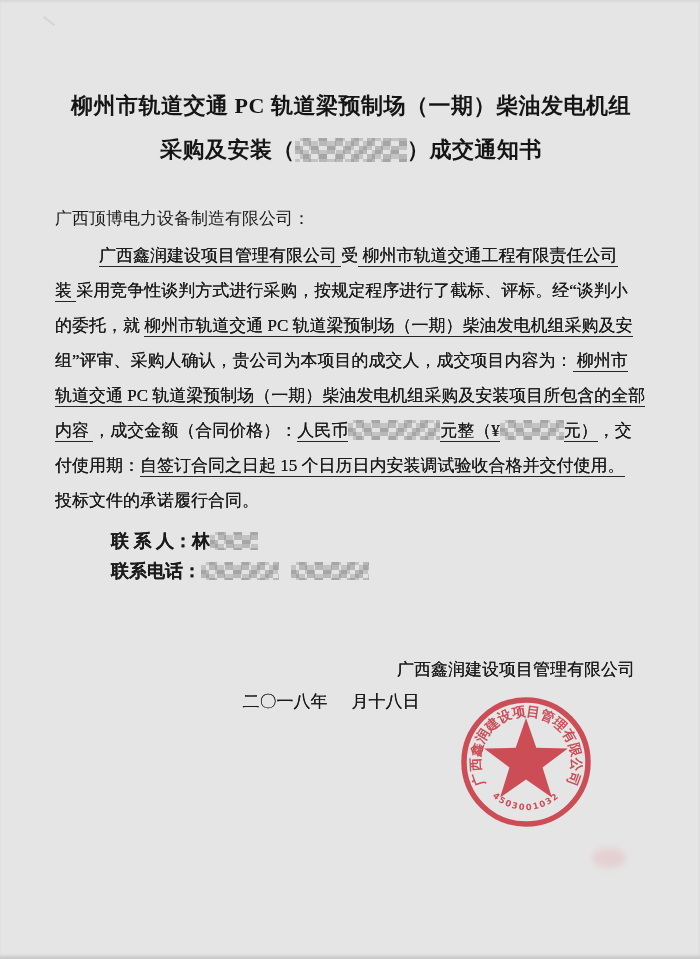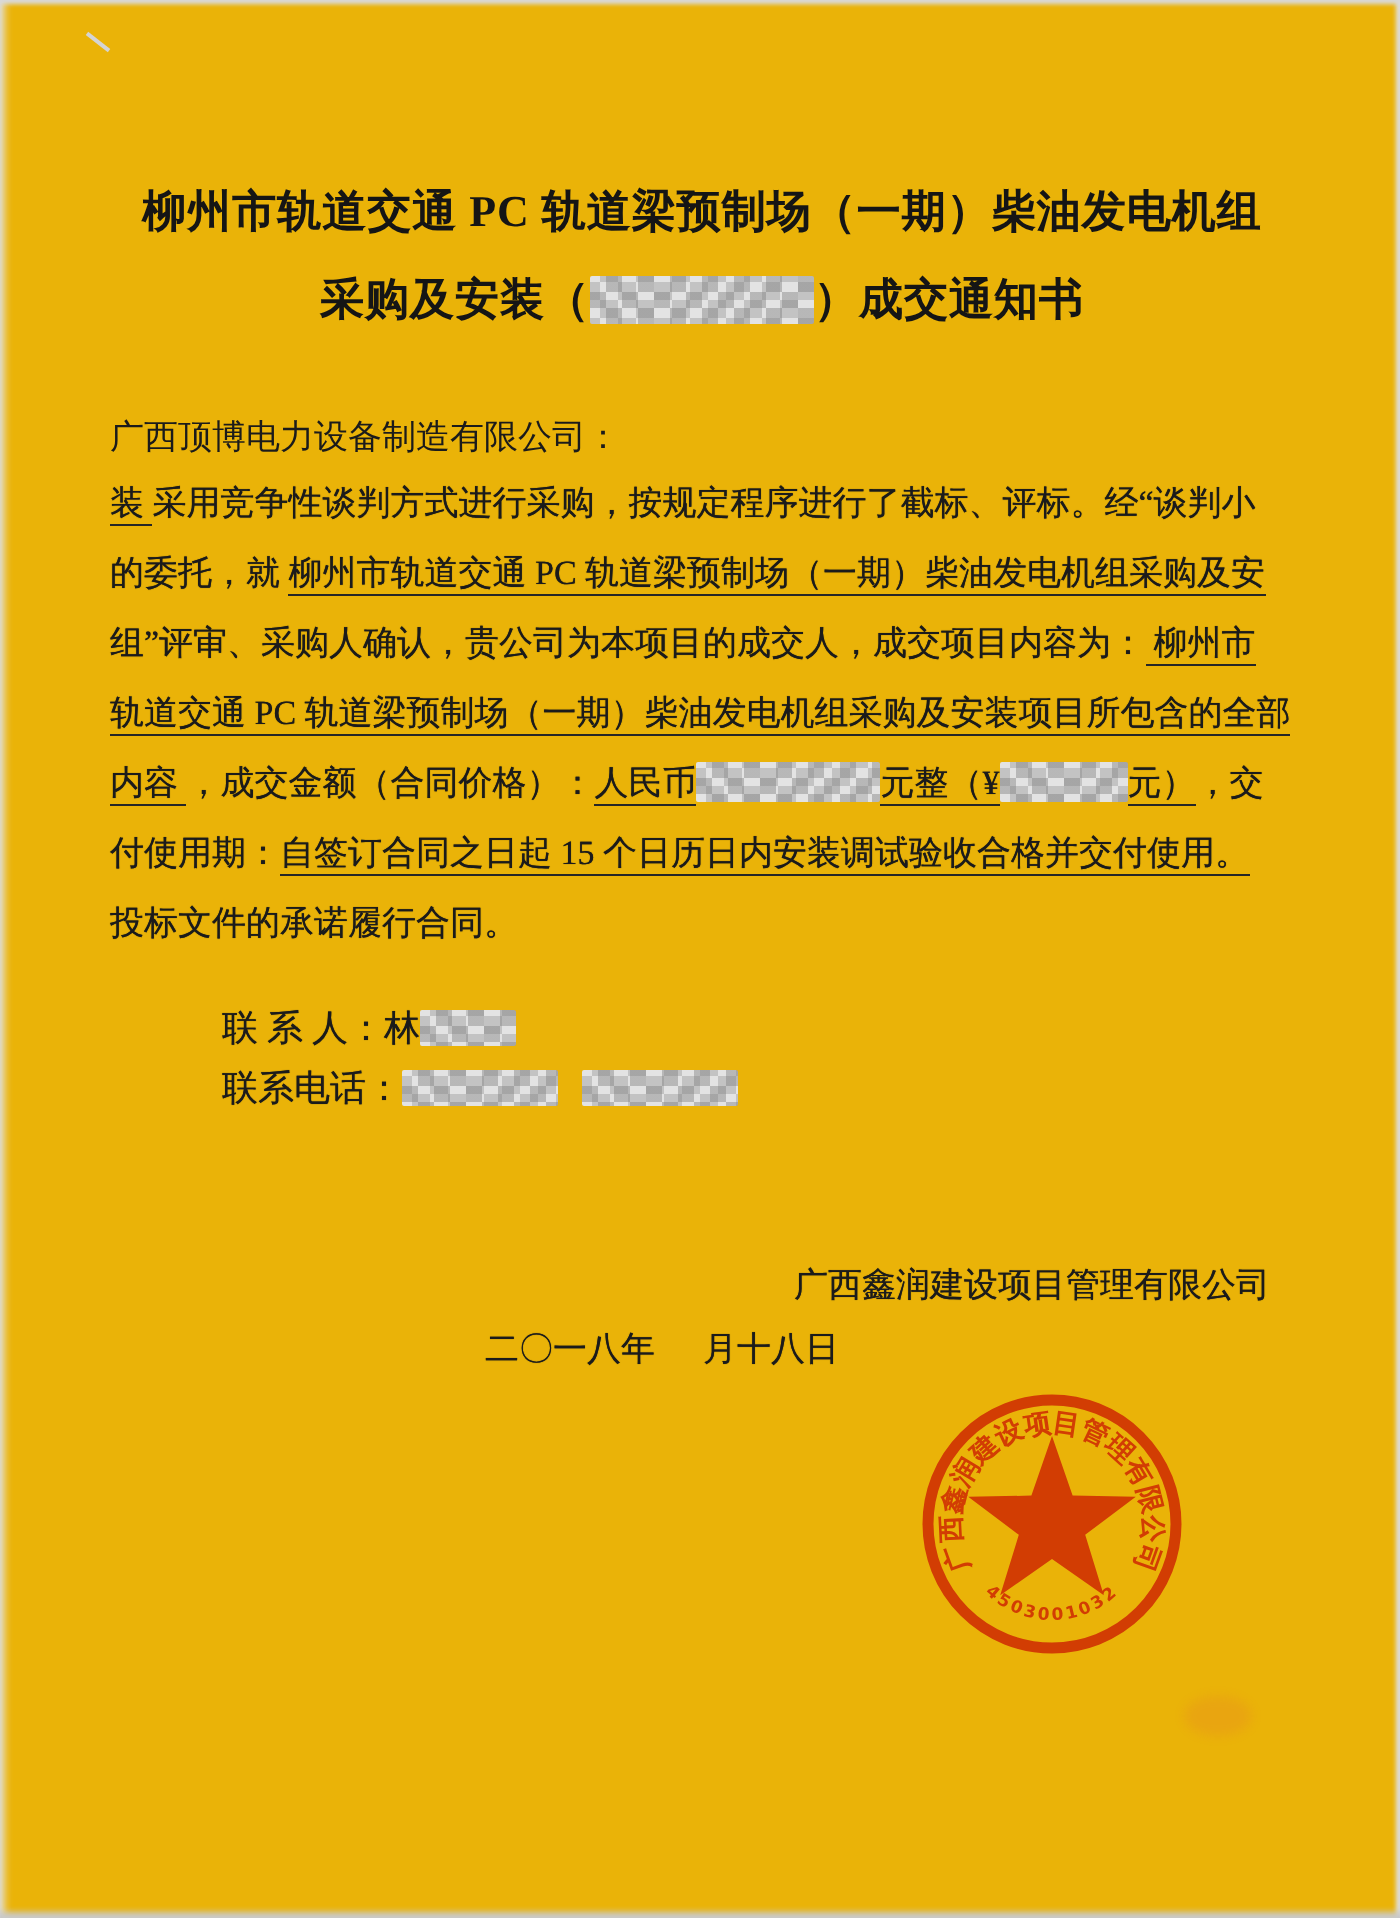--- a/index.html
+++ b/index.html
@@ -1,20 +1,20 @@
 <!DOCTYPE html>
 <html><head>
 <meta charset="utf-8">
 <style>
   html,body{margin:0;padding:0;background:#ffffff;}
   .page{
     position:relative;
     width:700px;height:959px;
     margin:0 auto;
-    background:#eab308;
+    background:#e5e5e5;
     overflow:hidden;
     font-family:"Liberation Serif","DejaVu Serif",serif;
     color:#1b1b1b;
     box-shadow:
       inset 0 3px 2px -1px #d9d9d9,
       inset 0 -4px 3px -1px #c9c9c9,
       inset -3px 0 2px -1px #e2e2e2,
       inset 3px 0 4px -1px #e6e6e6;
   }
   .content{
@@ -42,21 +42,21 @@
       repeating-conic-gradient(rgba(130,130,130,.45) 0% 25%, rgba(255,255,255,0) 0% 50%) 0 0/16px 16px,
       repeating-conic-gradient(#c3c3c3 0% 25%, #e3e3e3 0% 50%) 5px 3px/18px 18px;
   }
   .m-title{width:112px;height:24px;vertical-align:-5px;}
   .m-amt1{width:92px;height:20px;}
   .m-amt2{width:64px;height:20px;}
   .m-name{width:48px;height:18px;vertical-align:-3px;}
   .m-phone{width:78px;height:18px;vertical-align:-3px;}
   .phone-gap{display:inline-block;width:12px;}
   
-  .contact{margin-top:20px;}
+  .contact{margin-top:8px;font-weight:bold;}
   .contactline{font-size:18px;line-height:30px;height:30px;padding-left:56px;white-space:nowrap;
                text-shadow:0 0 .4px currentColor;}
   
   .sig{margin-top:68px;}
   .sigline{font-size:17px;line-height:32px;height:32px;text-align:right;white-space:nowrap;
            text-shadow:0 0 .4px currentColor;}
   .sig-company{padding-right:12px;}
   .sig-date{padding-right:40px;text-align:center;}
   .date-gap{display:inline-block;width:24px;}
   
@@ -79,20 +79,21 @@
 <div class="page">
   <div class="corner-speck"></div>
 
   <div class="content">
 
     <div class="title title-l1">柳州市轨道交通 PC 轨道梁预制场（一期）柴油发电机组</div>
     <div class="title title-l2"><span>采购及安装（</span><span class="mosaic m-title"></span><span>）成交通知书</span></div>
 
     <div class="recipient">广西顶博电力设备制造有限公司：</div>
 
+    <div class="bodyline indent first"><span class="u">广西鑫润建设项目管理有限公司 </span><span>受</span><span class="u"> 柳州市轨道交通工程有限责任公司</span></div>
 
     <div class="bodyline"><span class="u">装 </span><span>采用竞争性谈判方式进行采购，按规定程序进行了截标、评标。经“谈判小</span></div>
 
     <div class="bodyline"><span>的委托，就 </span><span class="u">柳州市轨道交通 PC 轨道梁预制场（一期）柴油发电机组采购及安</span></div>
 
     <div class="bodyline"><span>组”评审、采购人确认，贵公司为本项目的成交人，成交项目内容为：</span><span class="u"> 柳州市</span></div>
 
     <div class="bodyline"><span class="u">轨道交通 PC 轨道梁预制场（一期）柴油发电机组采购及安装项目所包含的全部</span></div>
 
     <div class="bodyline"><span class="u">内容 </span><span>，成交金额（合同价格）：</span><span class="u">人民币</span><span class="mosaic m-amt1"></span><span class="u">元整（¥</span><span class="mosaic m-amt2"></span><span class="u">元）</span><span>，交</span></div>

